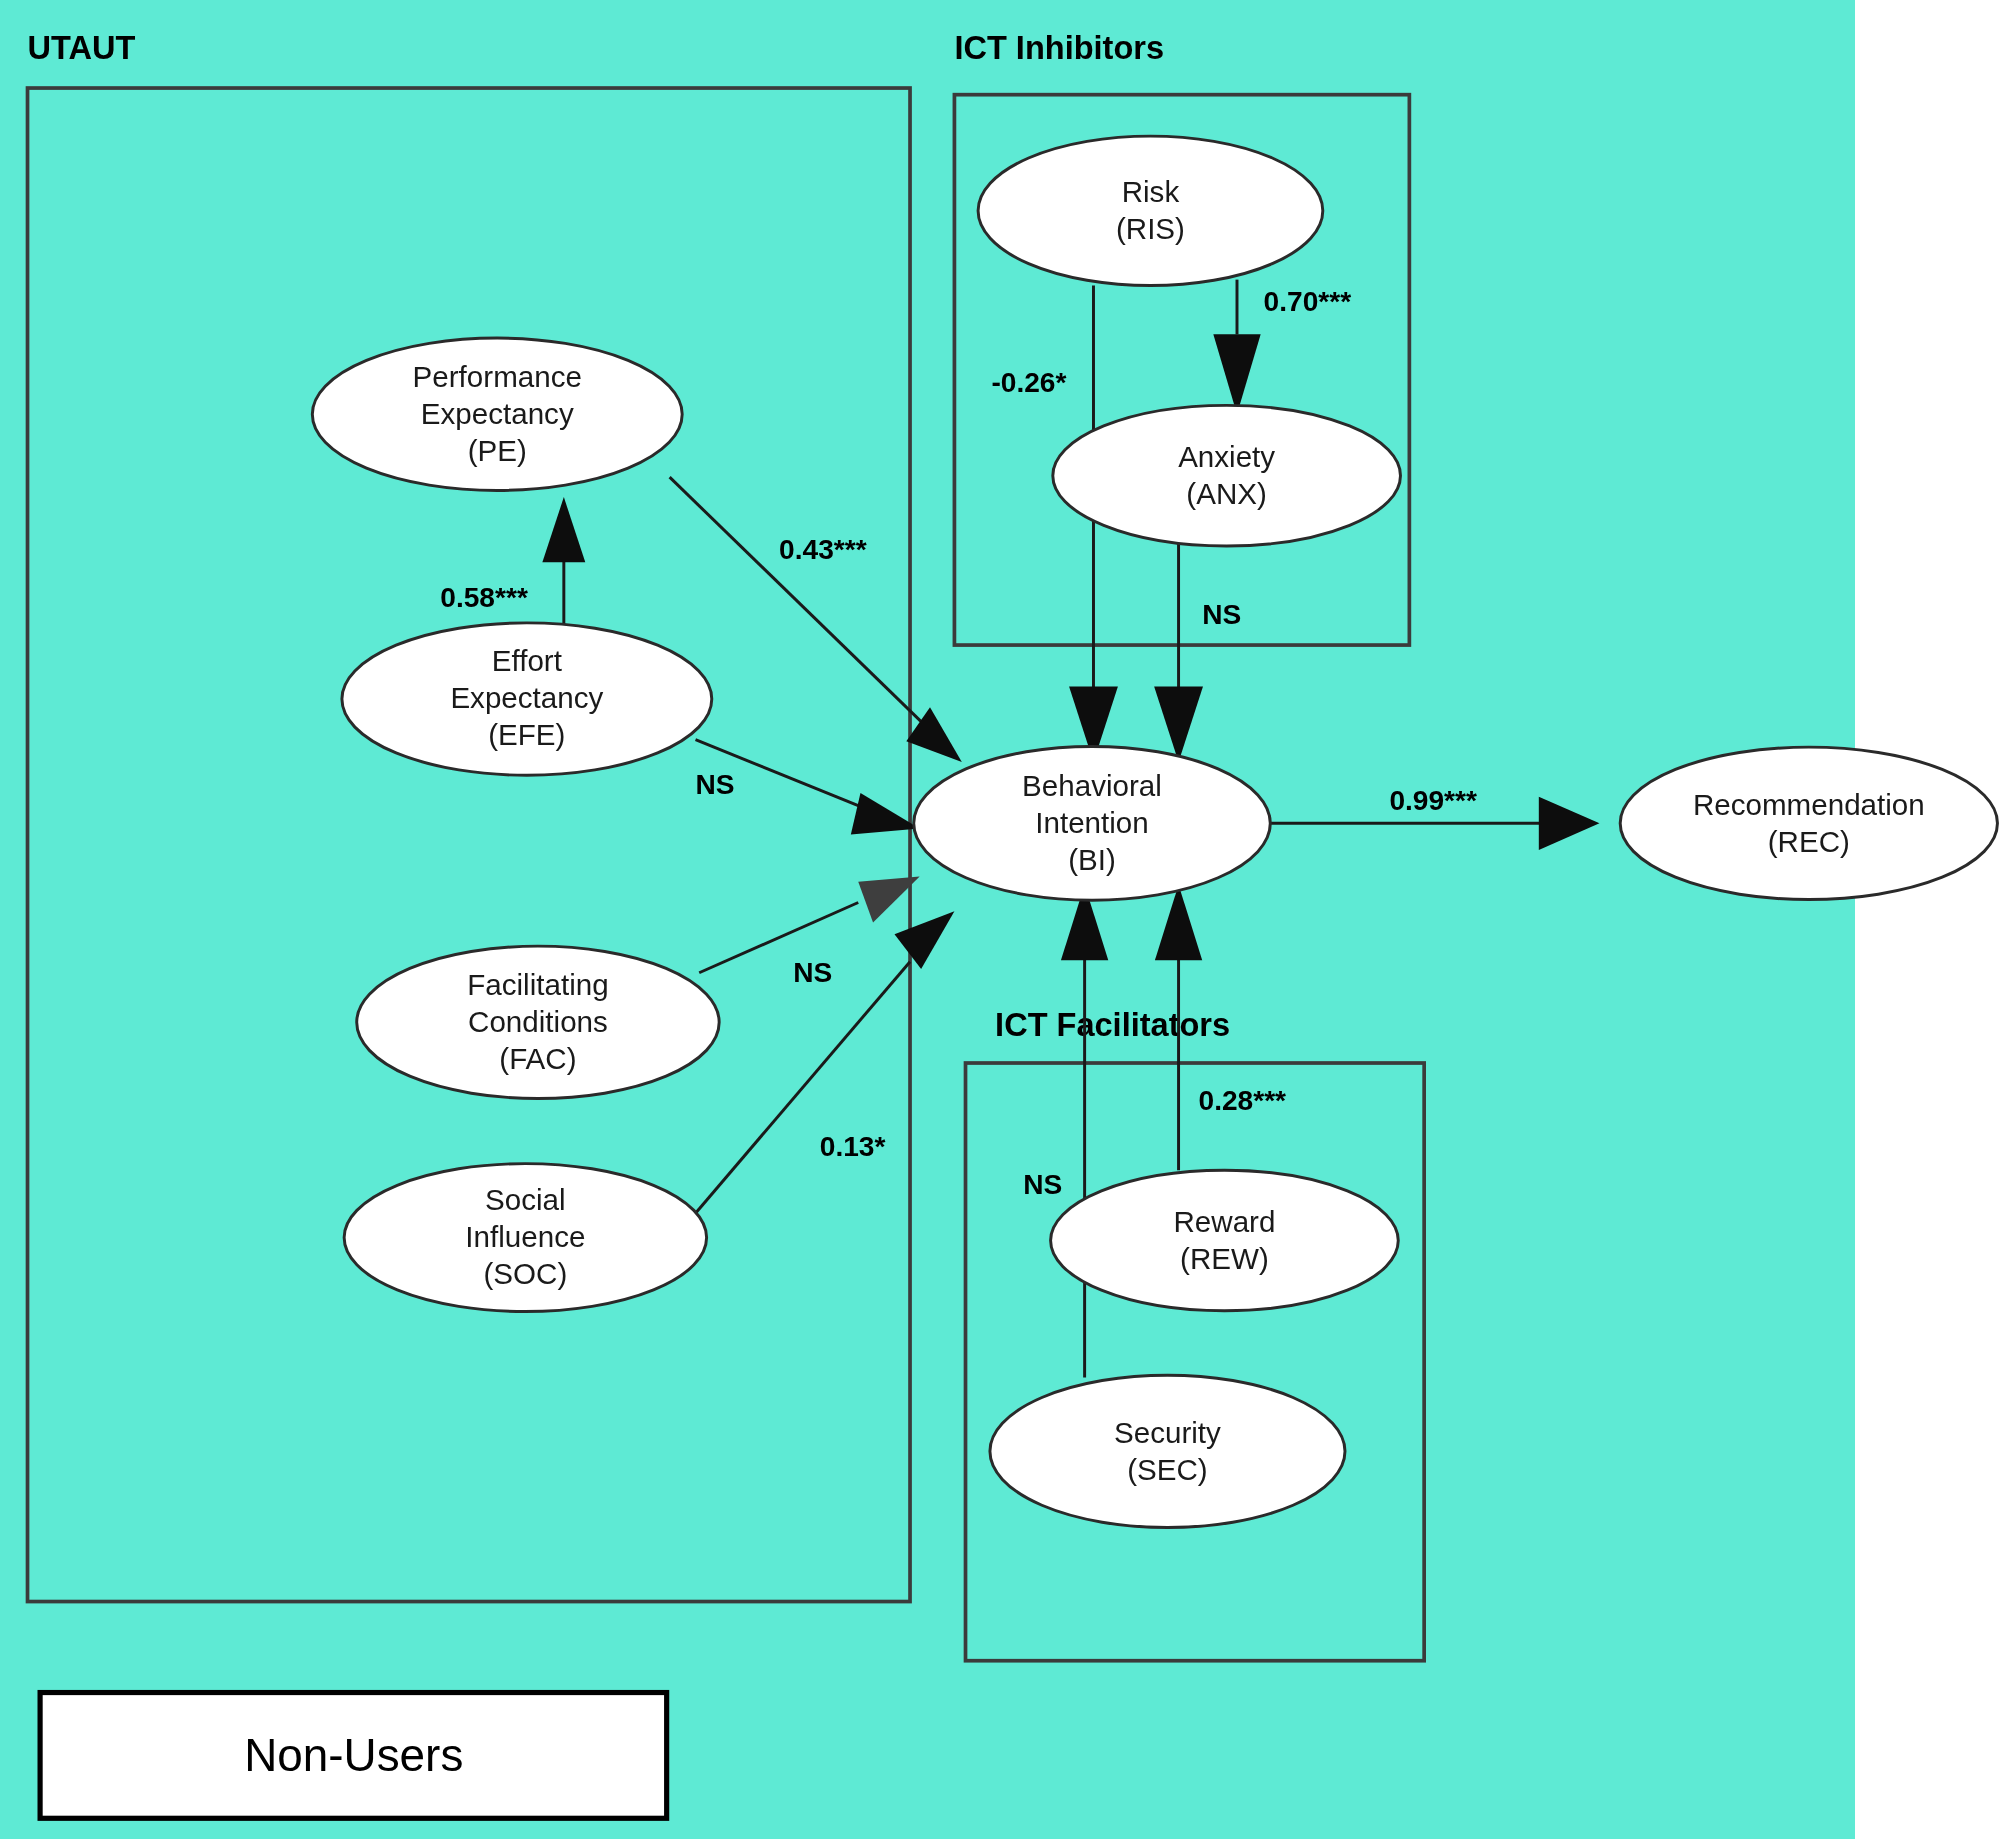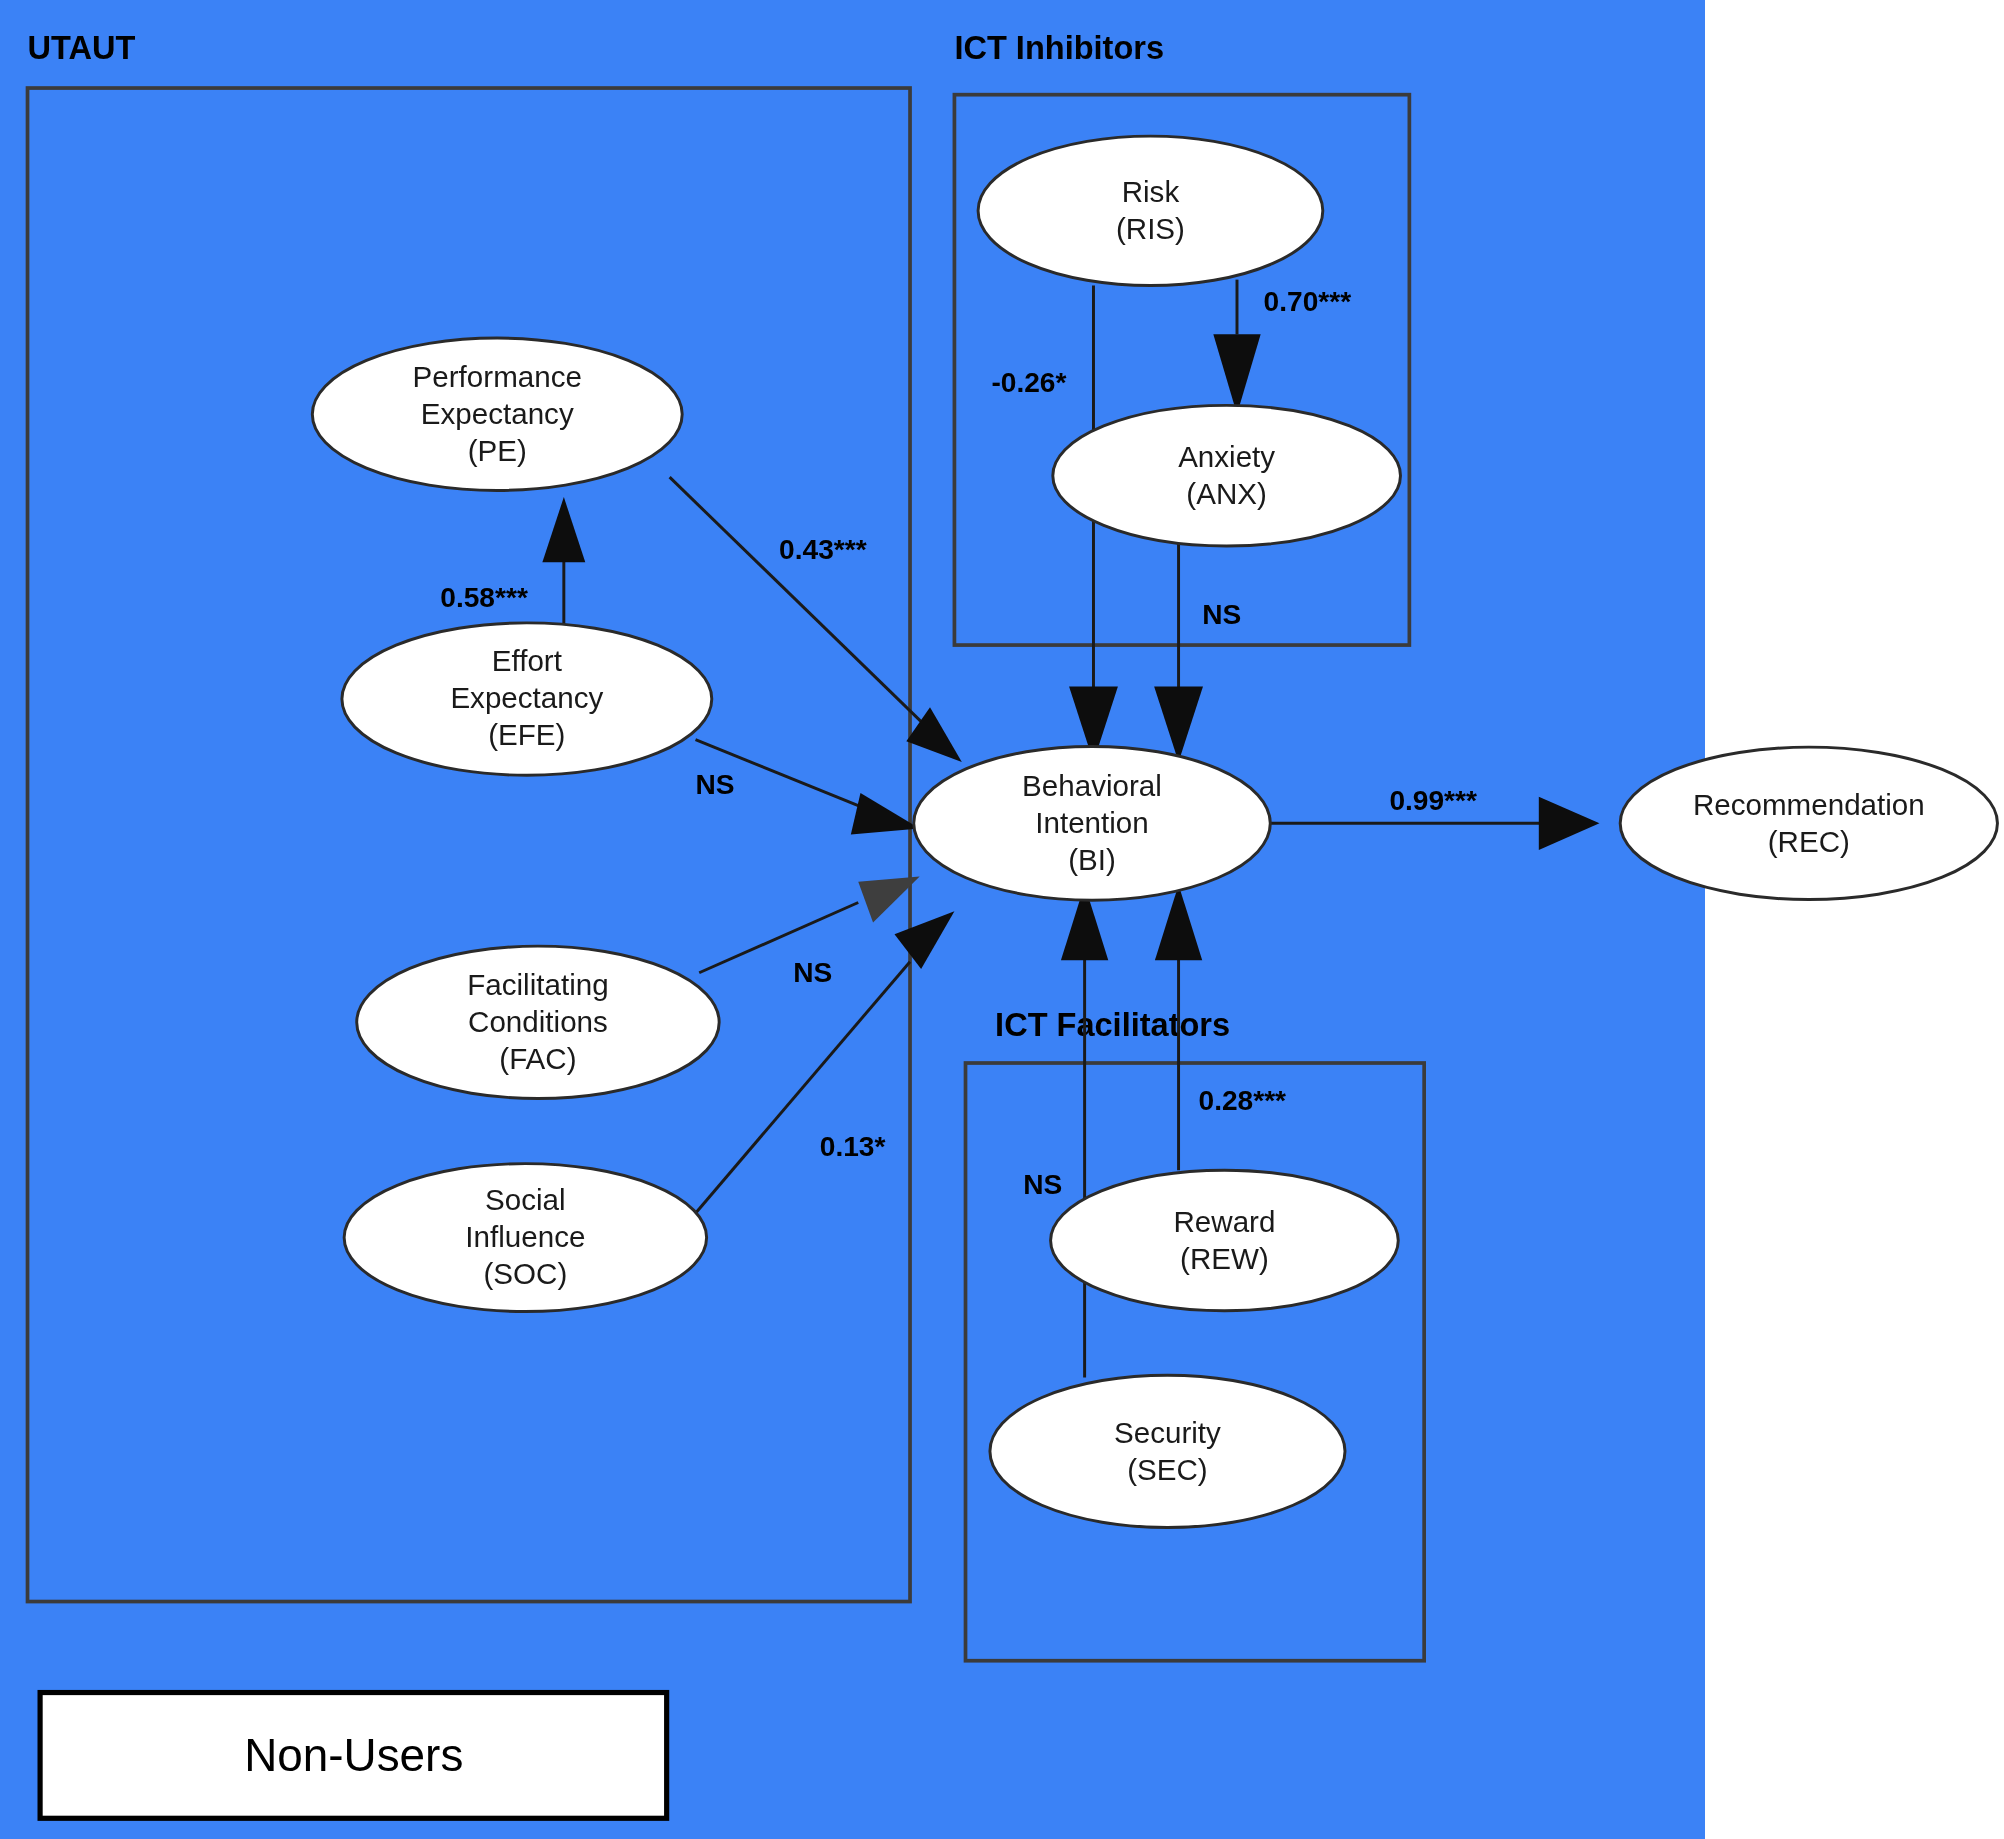--- a/index.html
+++ b/index.html
@@ -9,23 +9,23 @@
     background: #ffffff;
   }
   body {
     font-family: "Liberation Sans", sans-serif;
     width: 2005px;
     height: 1839px;
     overflow: hidden;
   }
   #diagram-root {
     position: relative;
-    width: 1705px;
+    width: 1855px;
     height: 1839px;
-    background: #3b82f6;
+    background: #5eead4;
   }
   svg#sem-svg {
     display: block;
     width: 2005px;
     height: 1839px;
   }
   .group-box {
     fill: none;
     stroke: #3b3b3b;
     stroke-width: 5;

